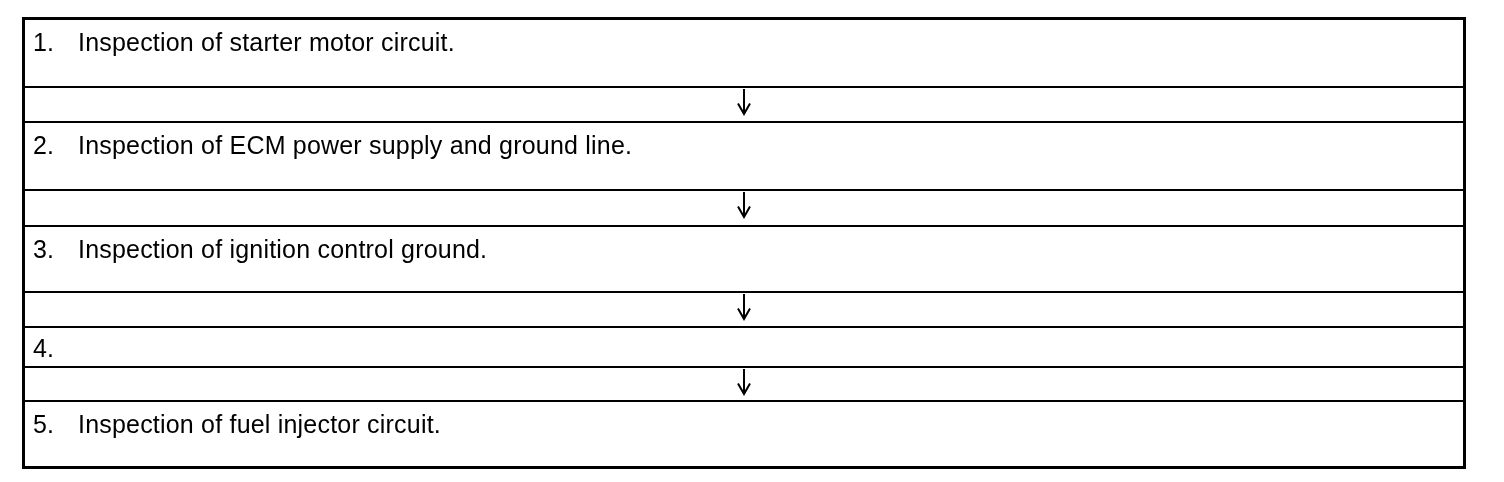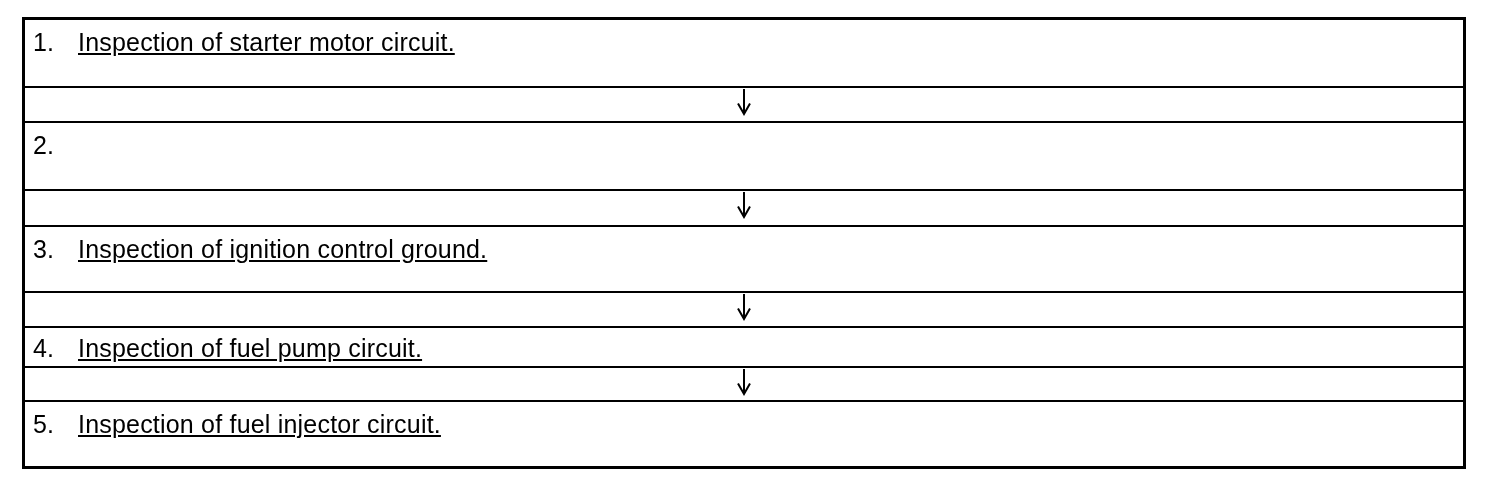--- a/index.html
+++ b/index.html
@@ -46,21 +46,20 @@
     letter-spacing: 0.2px;
   }
   .step-number {
     flex: none;
     width: 45px;
   }
   .step-label {
     flex: 1;
     white-space: nowrap;
     overflow: hidden;
-    text-decoration: underline;
   }
   .arrow-row {
     display: flex;
     justify-content: center;
     align-items: flex-start;
   }
   .down-arrow {
     display: block;
     margin-top: 1px;
   }
@@ -87,20 +86,21 @@
 
     <div class="row arrow-row h-arrow-a">
       <svg class="down-arrow" width="18" height="27" viewBox="0 0 18 27" aria-hidden="true">
         <line x1="9" y1="0" x2="9" y2="23" stroke="#000000" stroke-width="2"></line>
         <polyline points="3,14.5 9,25 15,14.5" fill="none" stroke="#000000" stroke-width="2"></polyline>
       </svg>
     </div>
 
     <div class="row step-row h-step-b">
       <span class="step-number">2.</span>
+      <span class="step-label">Inspection of ECM power supply and ground line.</span>
     </div>
 
     <div class="row arrow-row h-arrow-b">
       <svg class="down-arrow" width="18" height="27" viewBox="0 0 18 27" aria-hidden="true">
         <line x1="9" y1="0" x2="9" y2="23" stroke="#000000" stroke-width="2"></line>
         <polyline points="3,14.5 9,25 15,14.5" fill="none" stroke="#000000" stroke-width="2"></polyline>
       </svg>
     </div>
 
     <div class="row step-row h-step-c">
@@ -110,21 +110,20 @@
 
     <div class="row arrow-row h-arrow-c">
       <svg class="down-arrow" width="18" height="27" viewBox="0 0 18 27" aria-hidden="true">
         <line x1="9" y1="0" x2="9" y2="23" stroke="#000000" stroke-width="2"></line>
         <polyline points="3,14.5 9,25 15,14.5" fill="none" stroke="#000000" stroke-width="2"></polyline>
       </svg>
     </div>
 
     <div class="row step-row h-step-d">
       <span class="step-number">4.</span>
-      <span class="step-label">Inspection of fuel pump circuit.</span>
     </div>
 
     <div class="row arrow-row h-arrow-d">
       <svg class="down-arrow" width="18" height="27" viewBox="0 0 18 27" aria-hidden="true">
         <line x1="9" y1="0" x2="9" y2="23" stroke="#000000" stroke-width="2"></line>
         <polyline points="3,14.5 9,25 15,14.5" fill="none" stroke="#000000" stroke-width="2"></polyline>
       </svg>
     </div>
 
     <div class="row step-row h-step-e">

